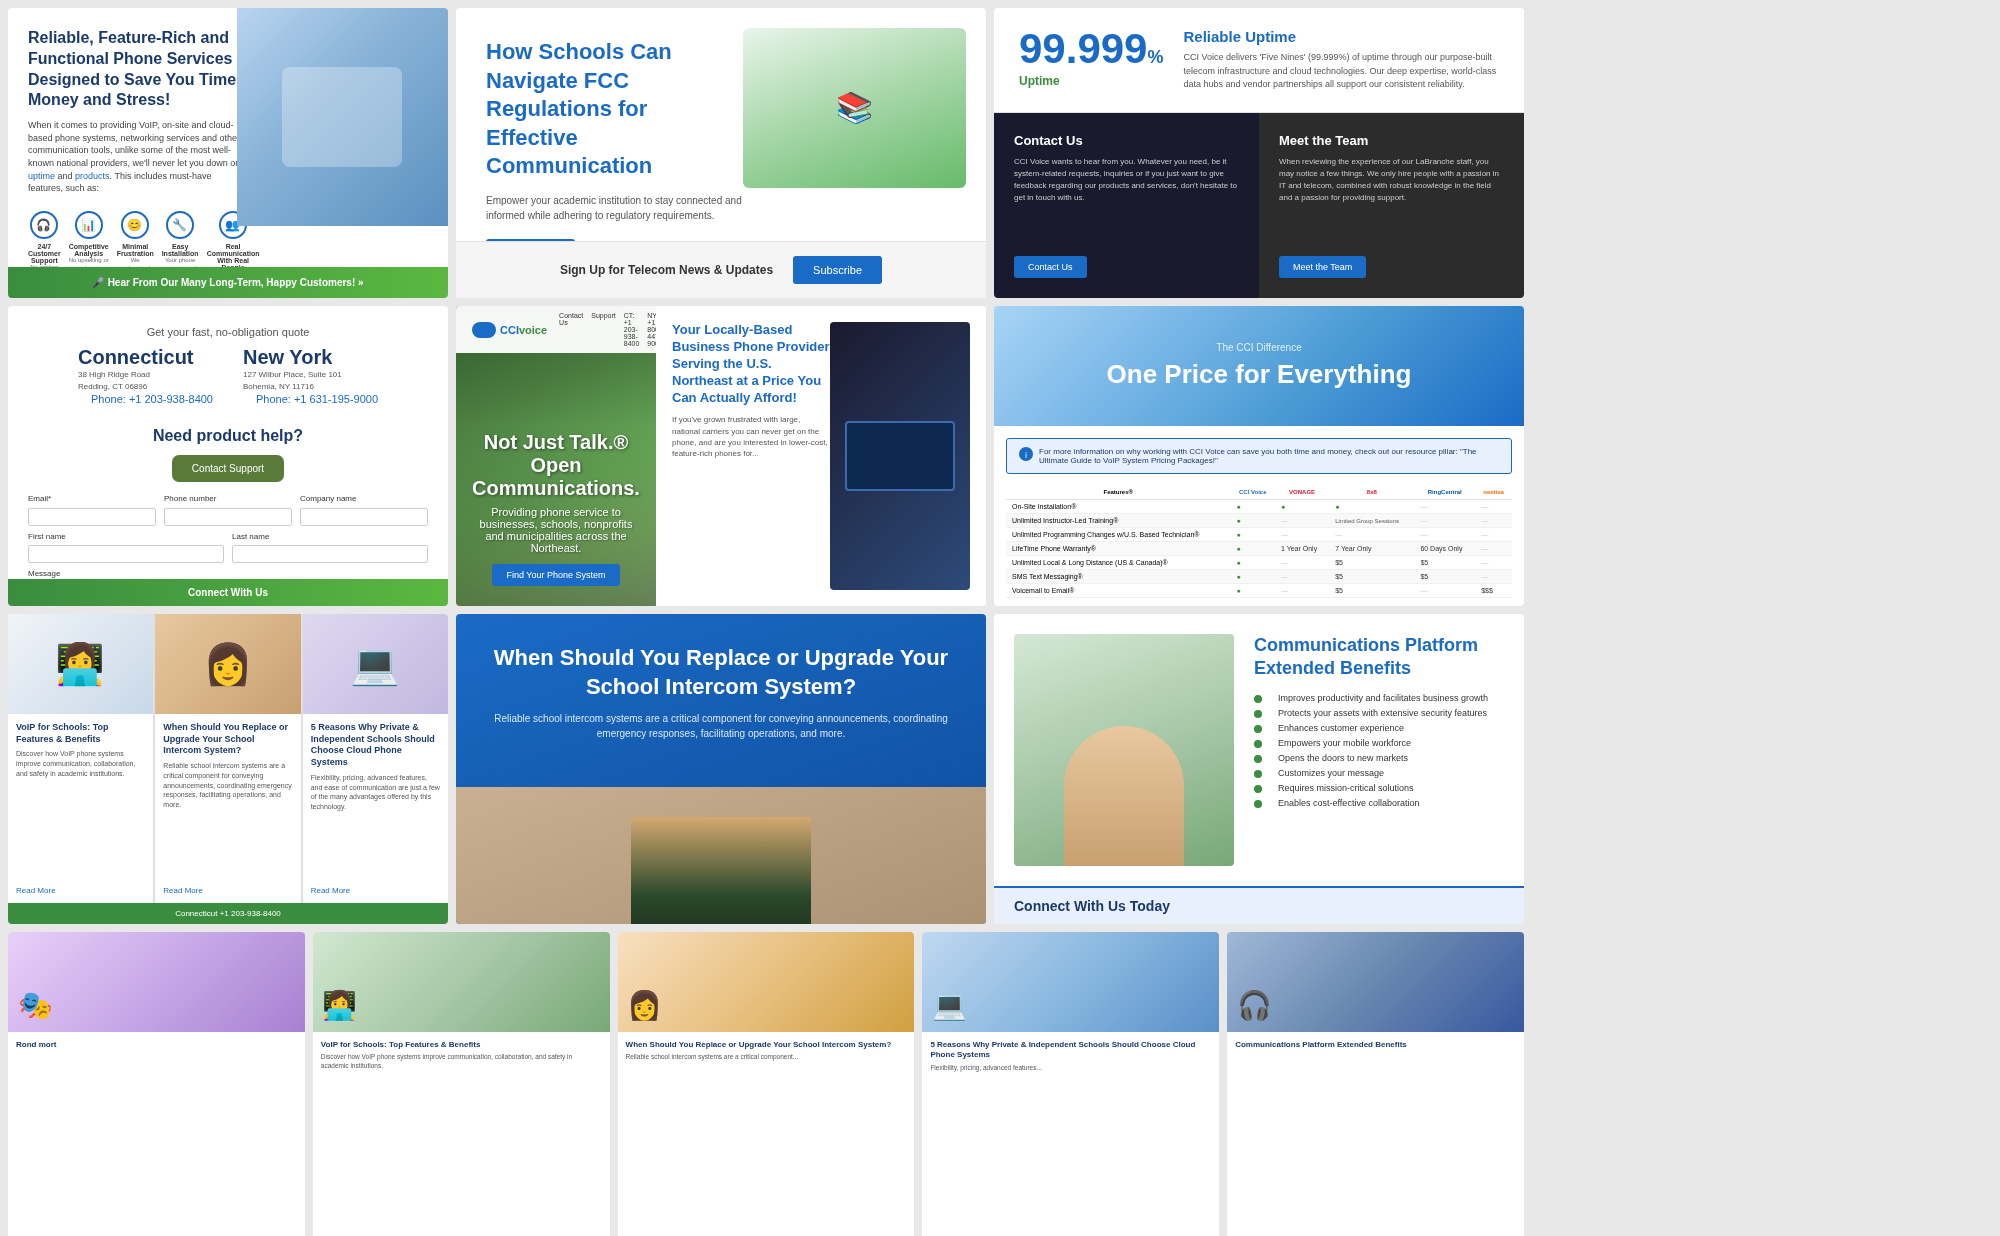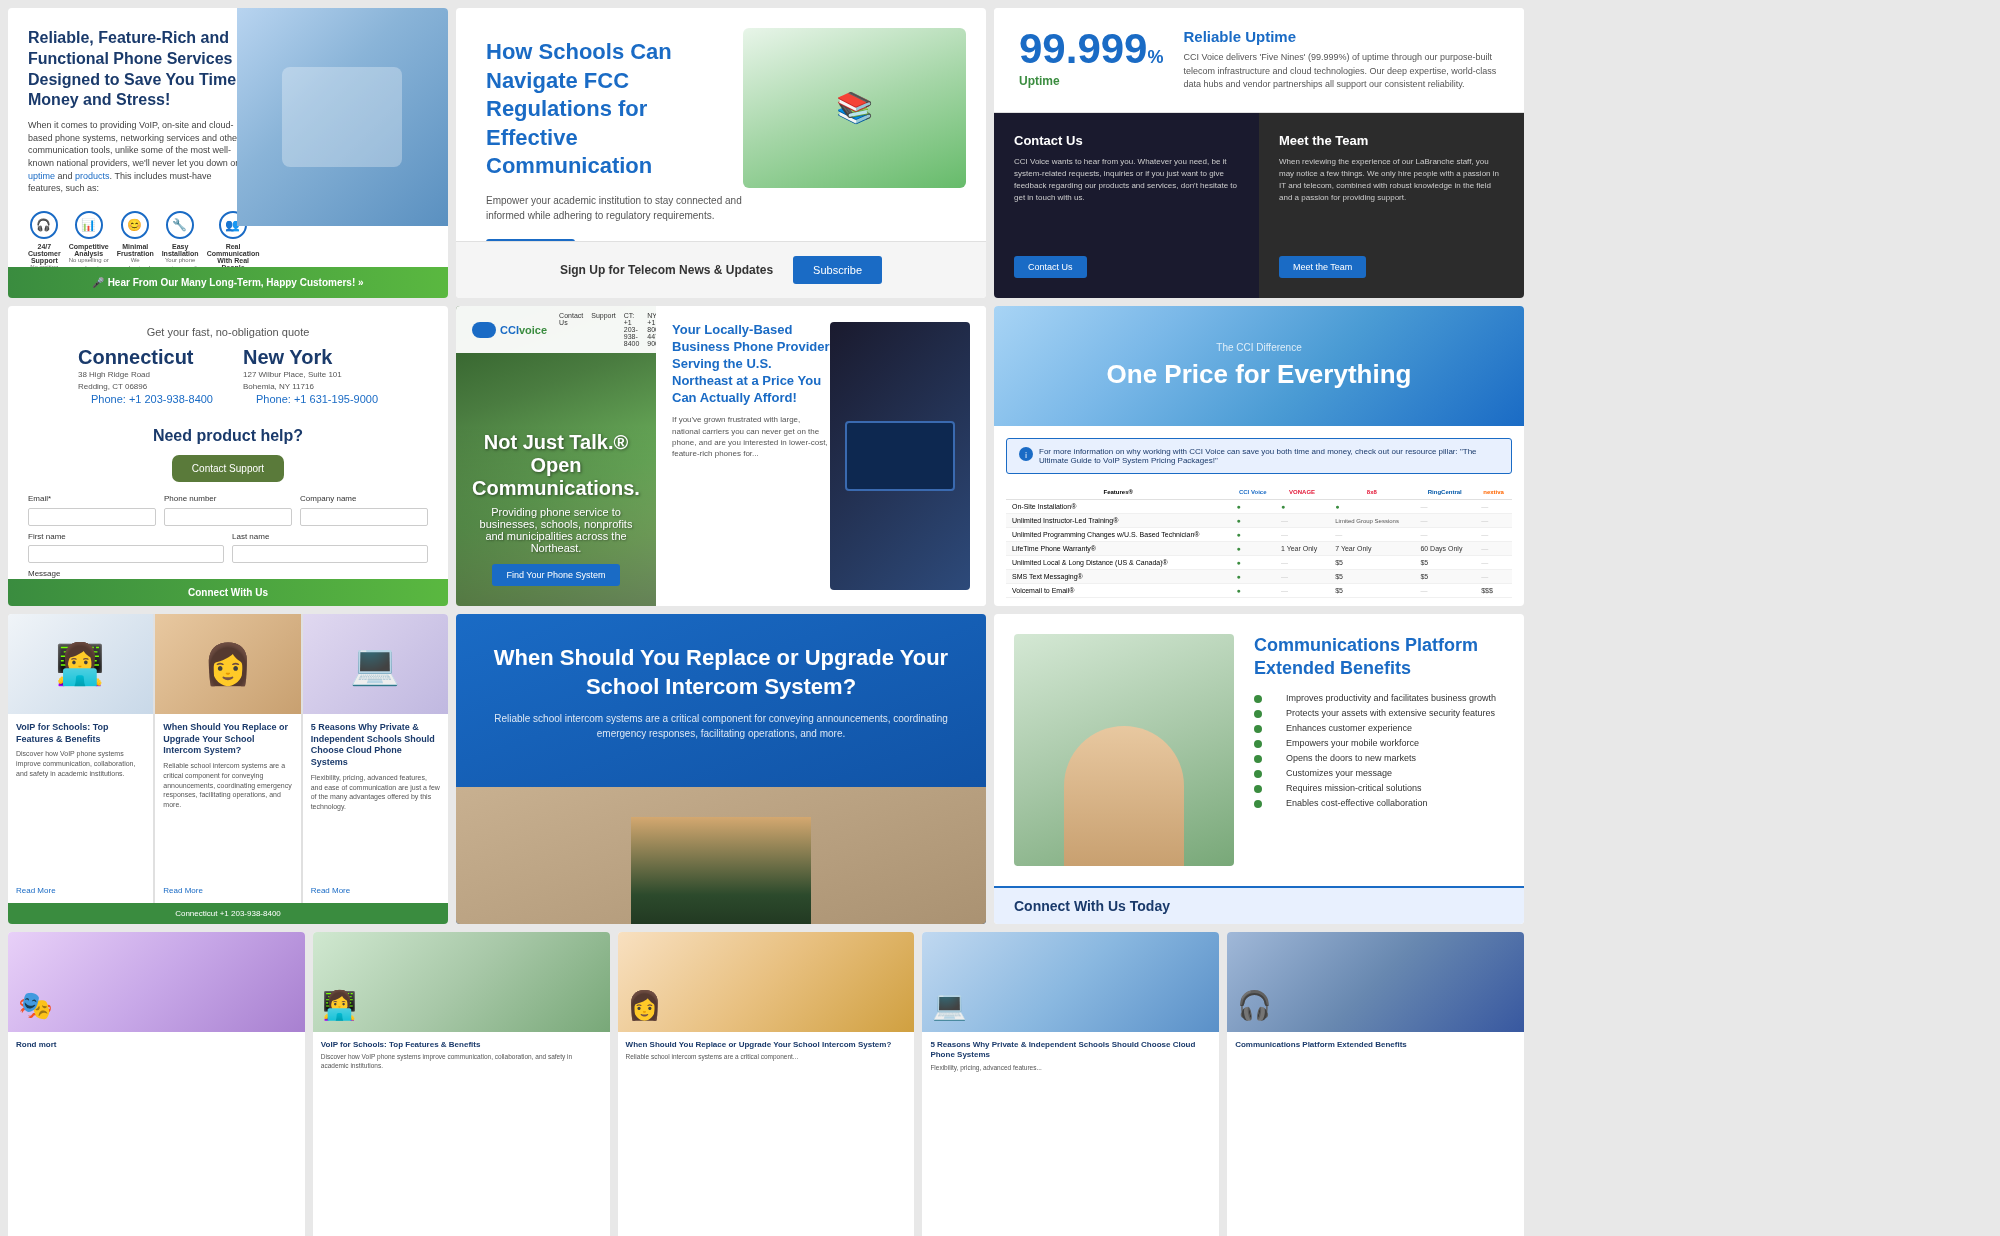--- a/index.html
+++ b/index.html
@@ -729,21 +729,21 @@
     .panel-3-3 .comm-title {
       font-size: 18px;
       font-weight: bold;
       color: #1a6bc5;
       margin-bottom: 12px;
       line-height: 1.3;
     }
     .panel-3-3 .benefit-item {
       display: flex;
       align-items: flex-start;
-      gap: 24px;
+      gap: 16px;
       margin-bottom: 5px;
     }
     .panel-3-3 .benefit-dot {
       width: 8px;
       height: 8px;
       background: #3a8c3f;
       border-radius: 50%;
       flex-shrink: 0;
       margin-top: 2px;
     }

